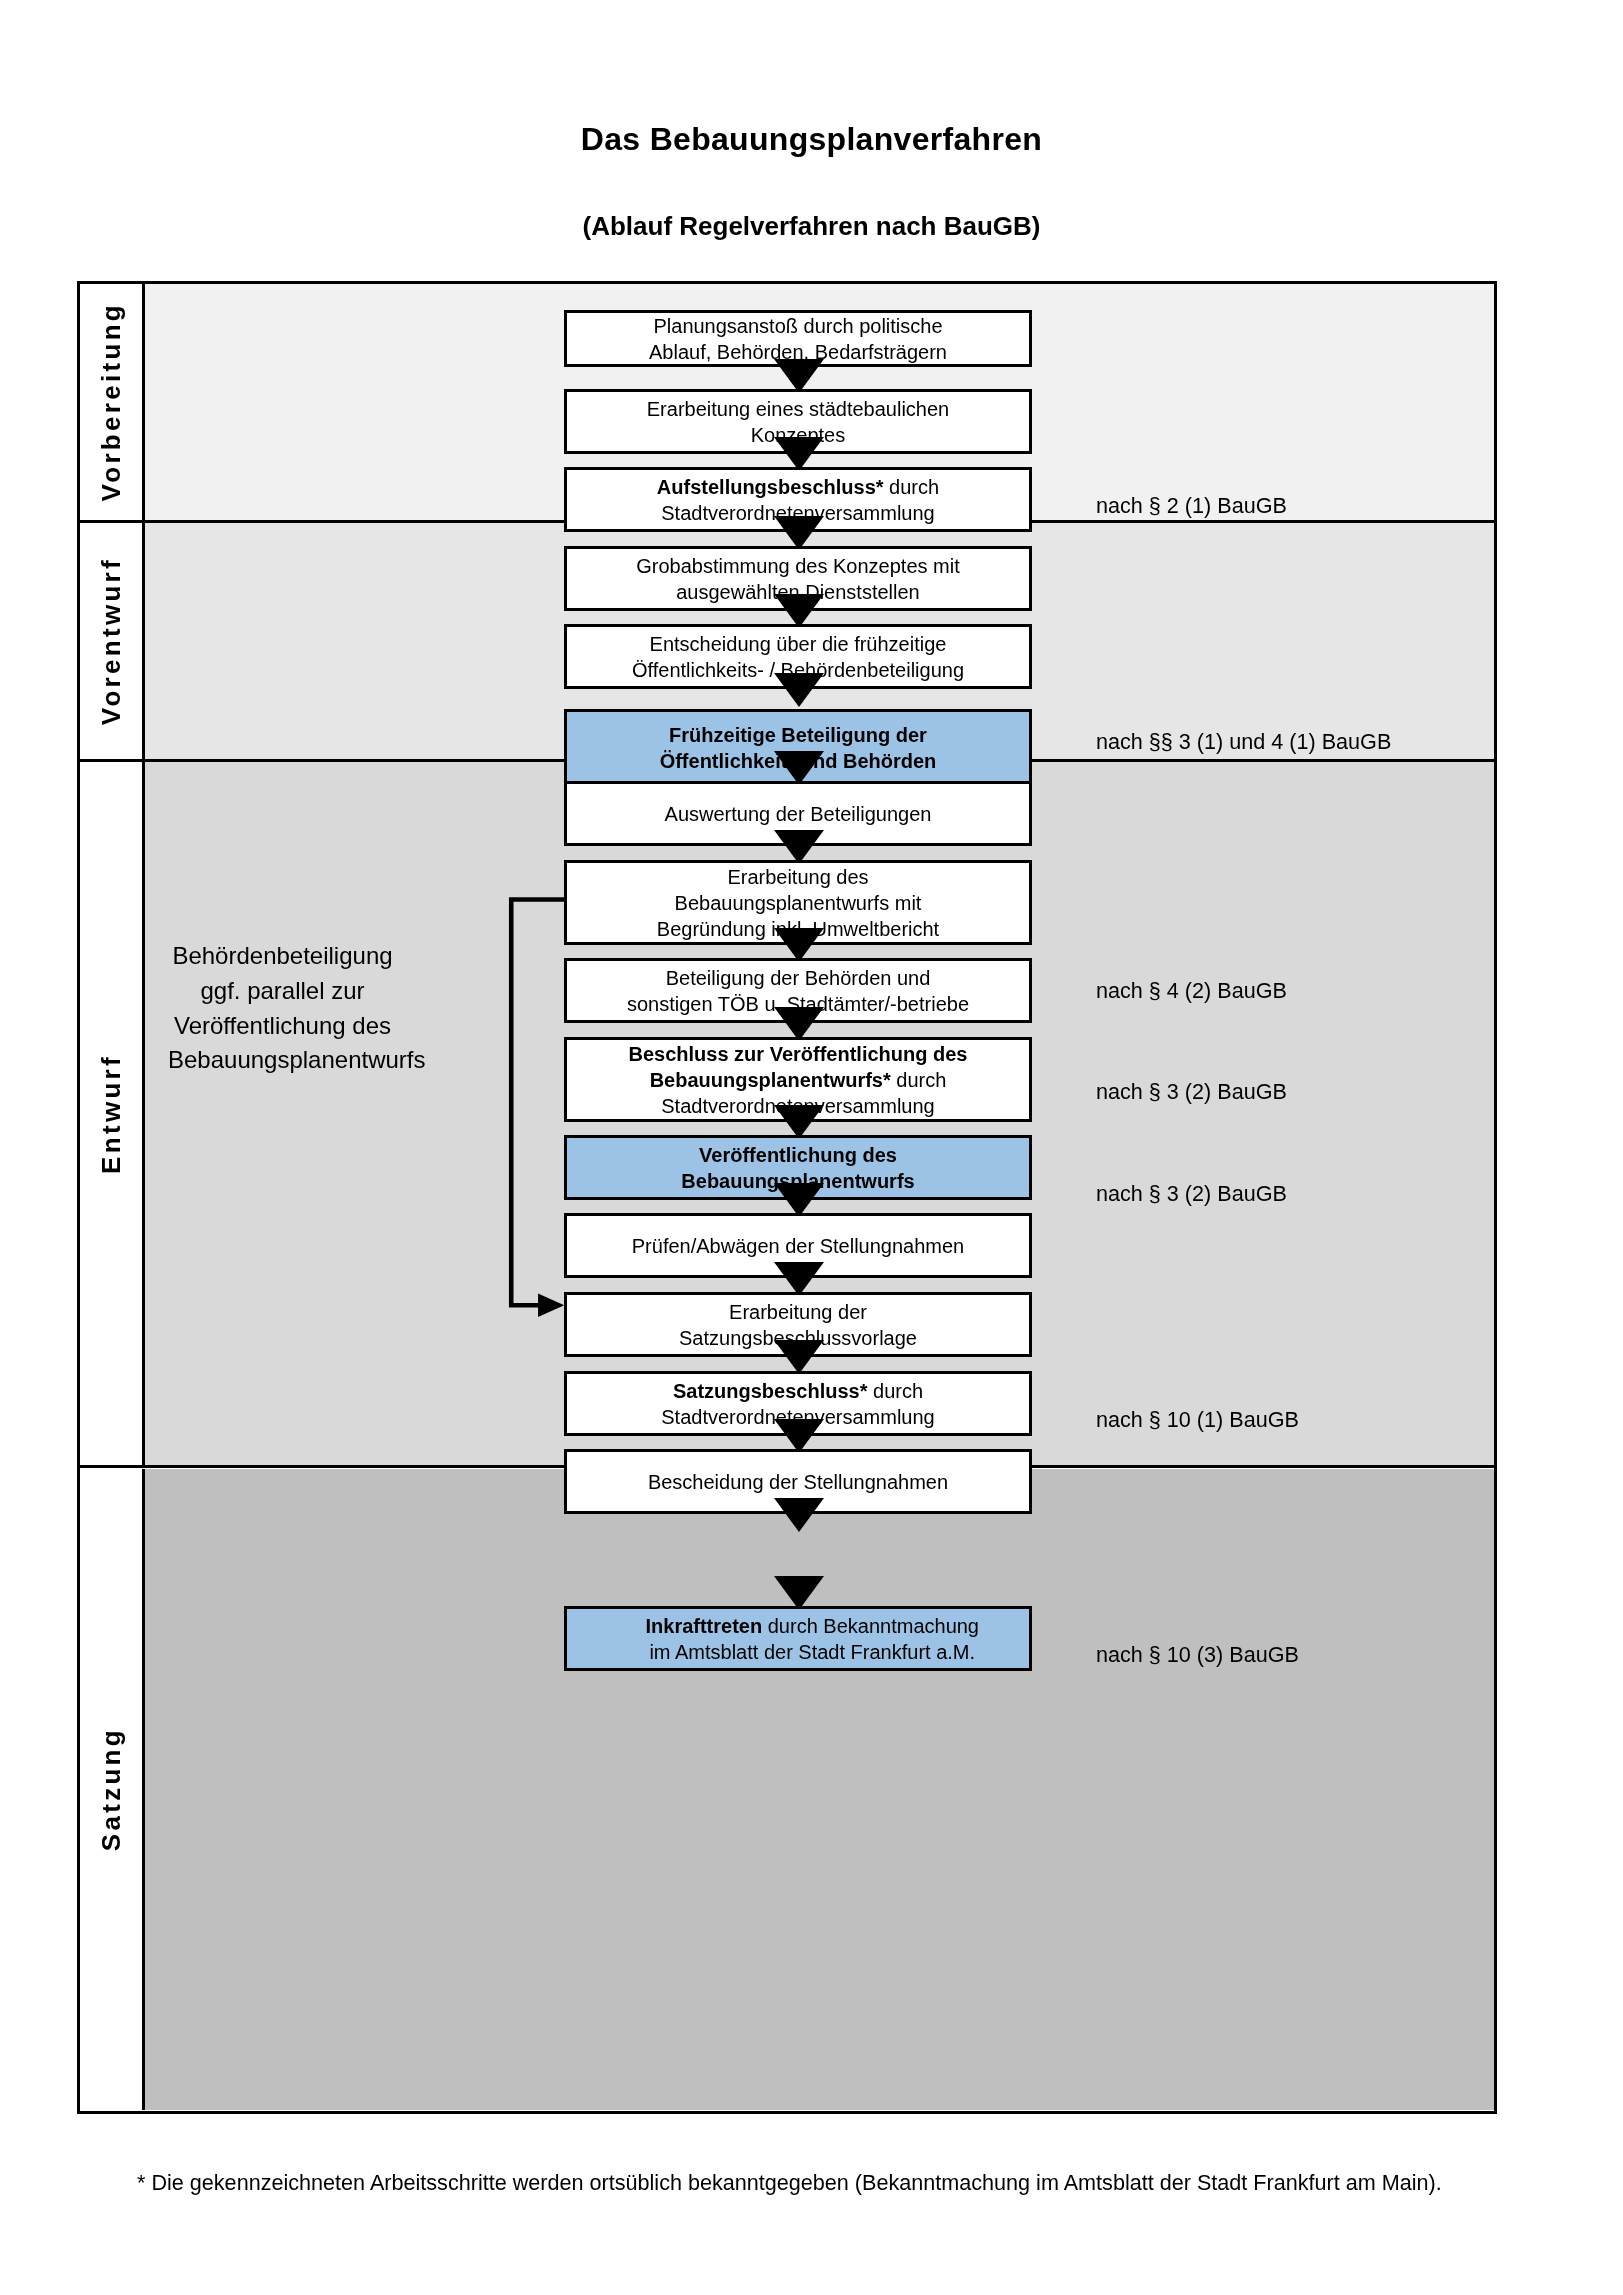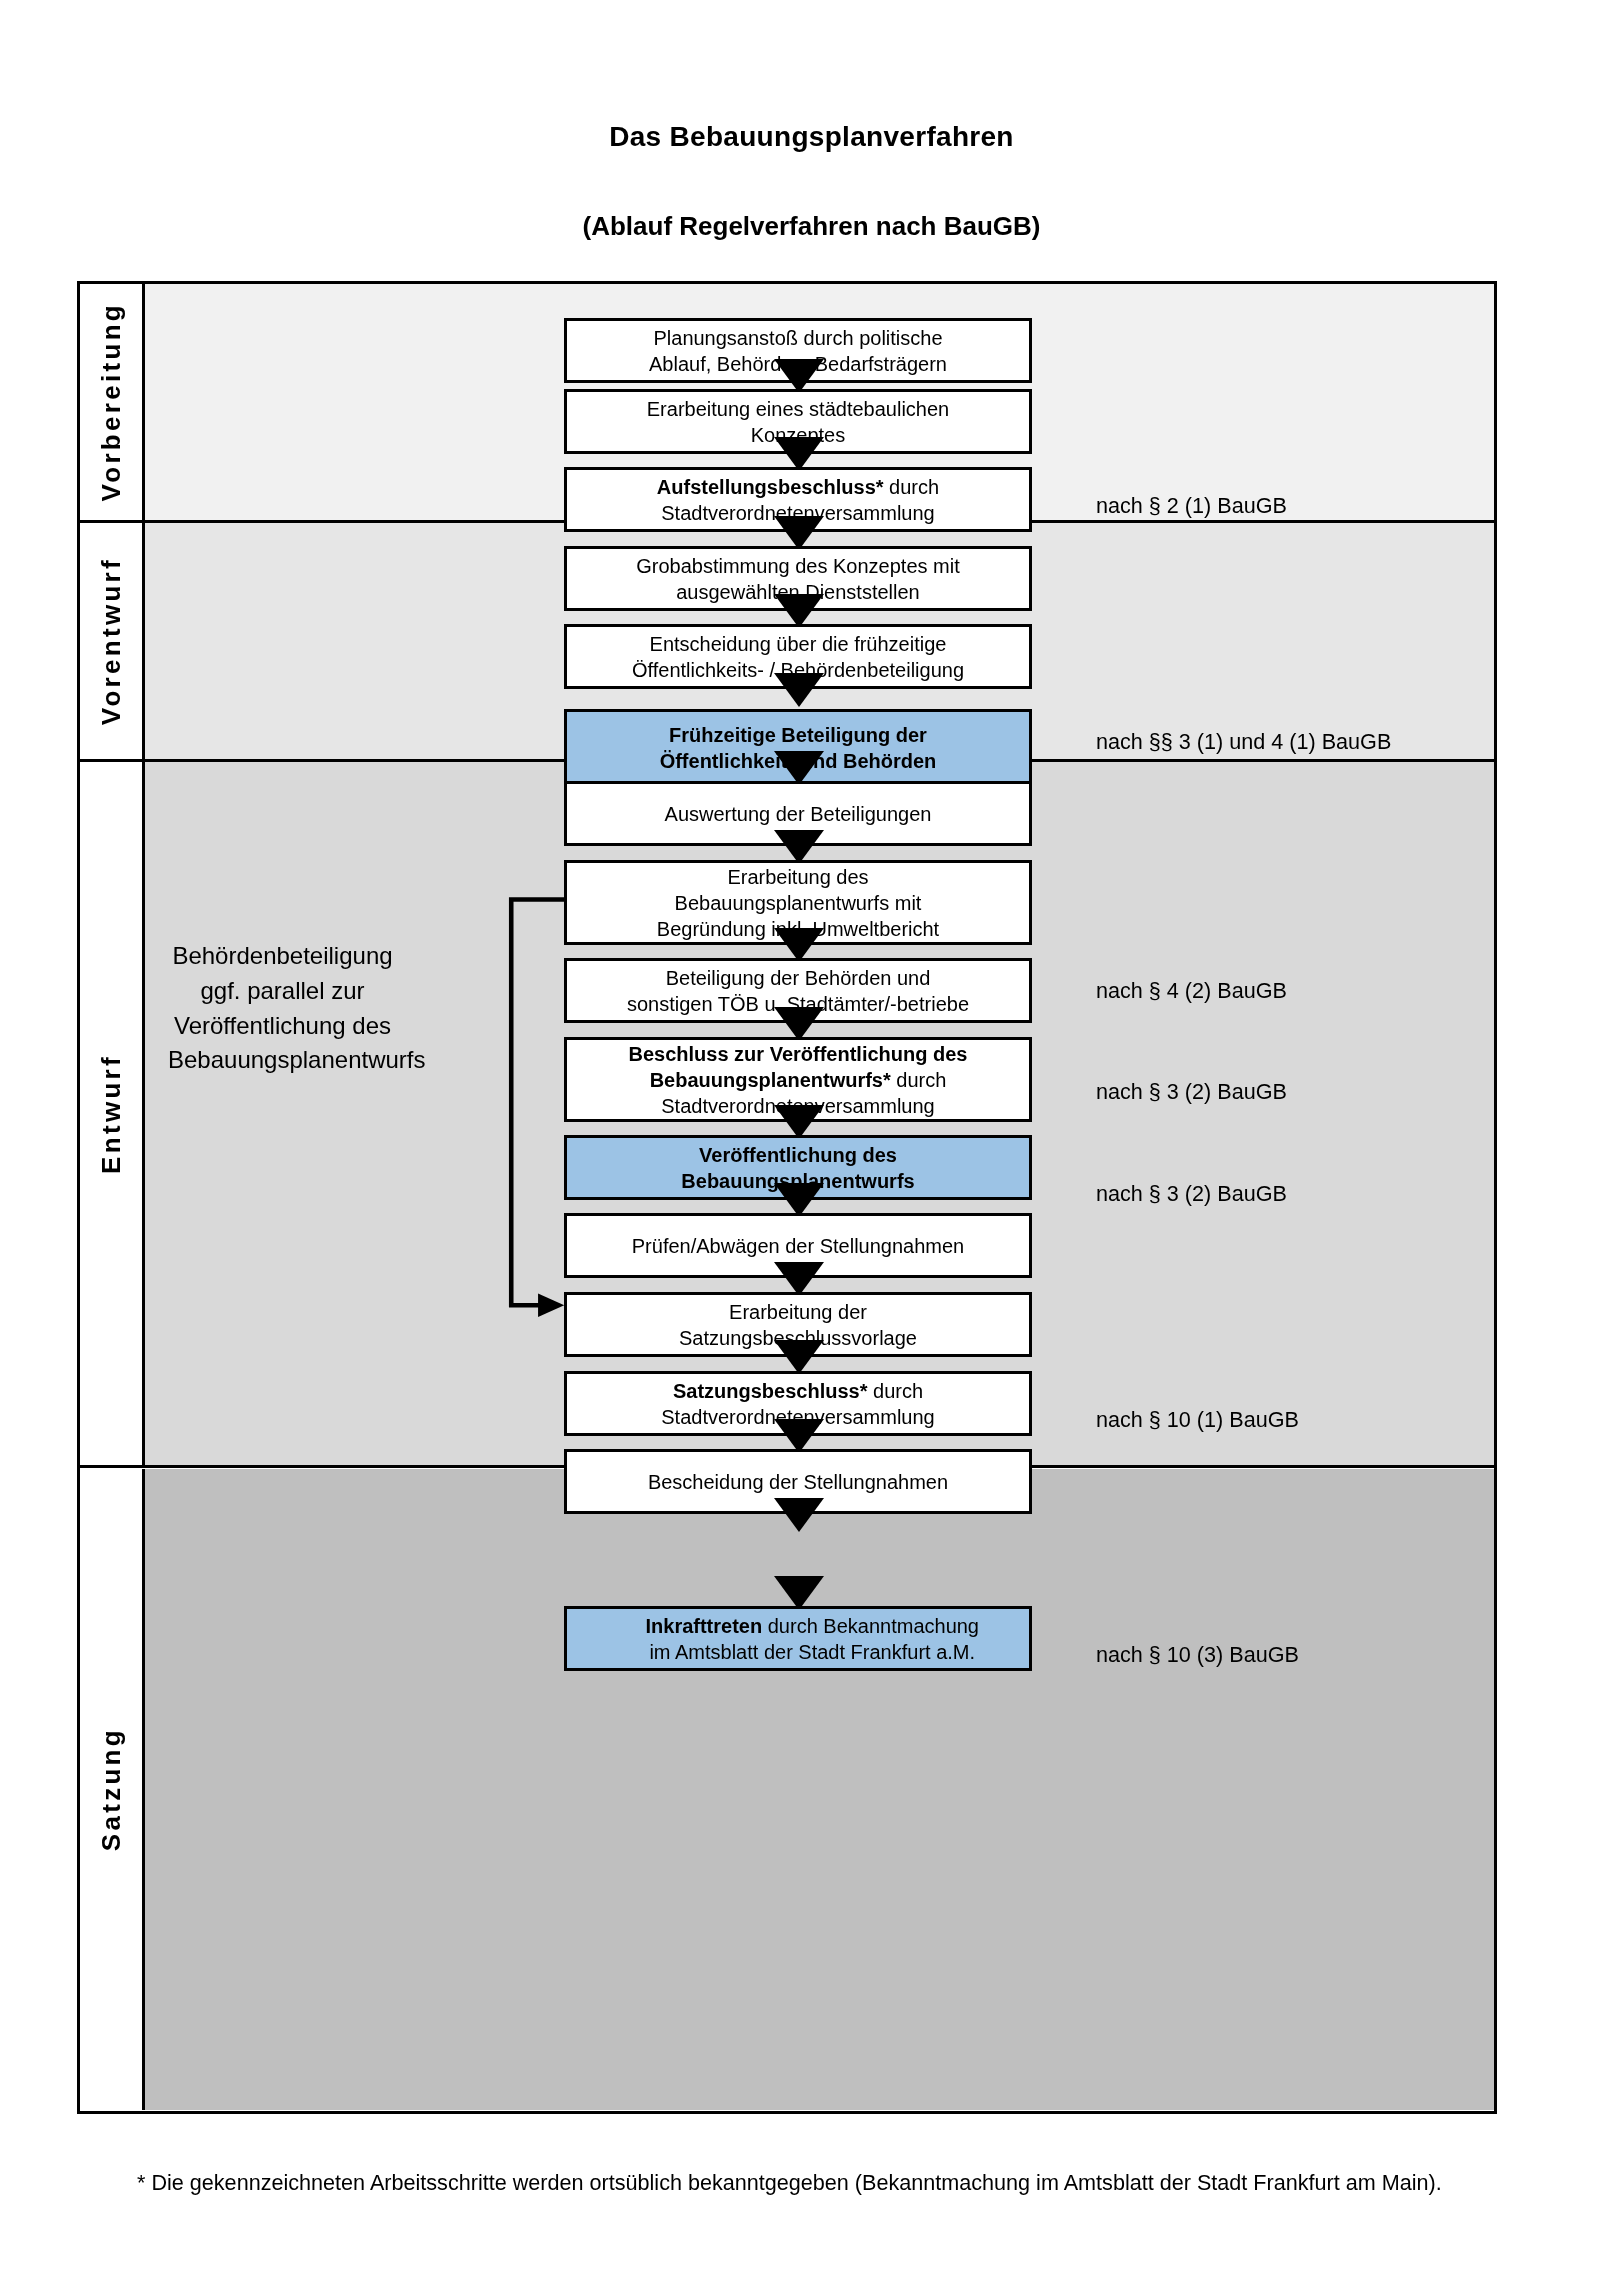--- a/index.html
+++ b/index.html
@@ -5,21 +5,21 @@
   html,body{margin:0;padding:0;background:#ffffff;}
   body{
     width:1623px;height:2295px;position:relative;overflow:hidden;
     font-family:"Liberation Sans","DejaVu Sans",sans-serif;
     color:#000000;
   }
 
   
   #title{
     position:absolute;left:0;top:121px;width:1623px;text-align:center;
-    font-size:28px;font-weight:bold;letter-spacing:0.3px;
+    font-size:32px;font-weight:bold;letter-spacing:0.3px;
   }
   #subtitle{
     position:absolute;left:0;top:211px;width:1623px;text-align:center;
     font-size:26px;font-weight:bold;
   }
 
   
   #frame{
     position:absolute;left:77px;top:281px;width:1420px;height:1833px;
     border:3.3px solid #000;box-sizing:border-box;
@@ -111,21 +111,21 @@
     </div>
   </div>
 
   <svg id="connector" viewBox="0 0 2170 2800">
     <path d="M 740 940 L 659 940 L 659 1560 L 716 1560" fill="none" stroke="#000" stroke-width="7"></path>
     <polygon points="740,1560 700,1542 700,1578" fill="#000"></polygon>
   </svg>
 
   <div id="overlay">
 
-    <div class="pbox" style="top:34px;height:65px;">
+    <div class="pbox" style="top:26px;height:57px;">
       <span>
         <span>Planungsanstoß durch politische</span><br>
         <span>Ablauf, Behörden, Bedarfsträgern</span>
       </span>
     </div>
     <div class="arrow" style="left:694px;top:75px;"></div>
 
     <div class="pbox" style="top:105px;height:65px;">
       <span>
         <span>Erarbeitung eines städtebaulichen</span><br>

